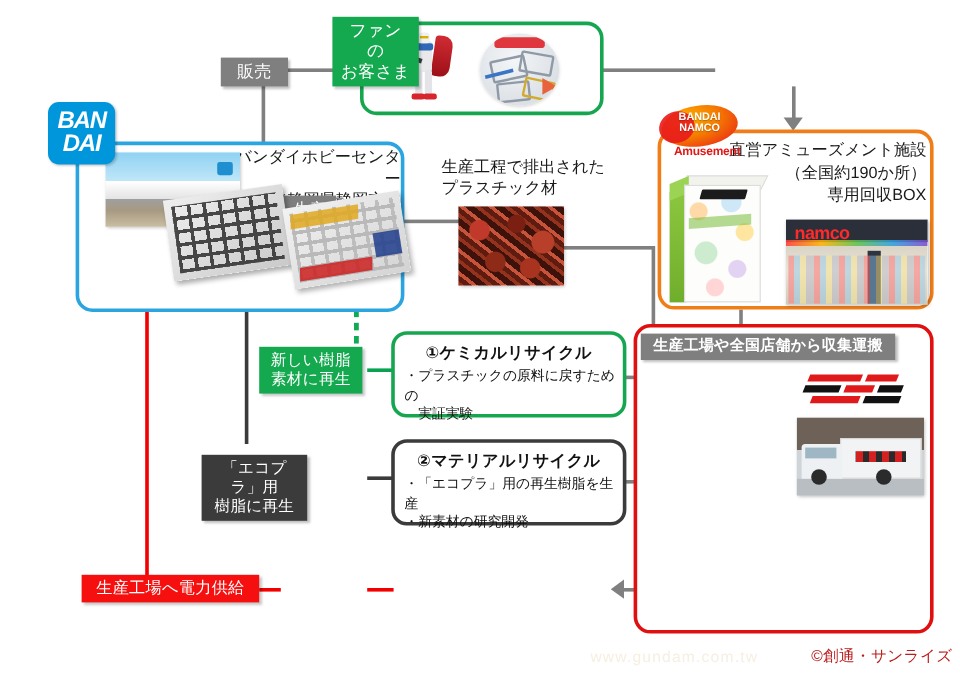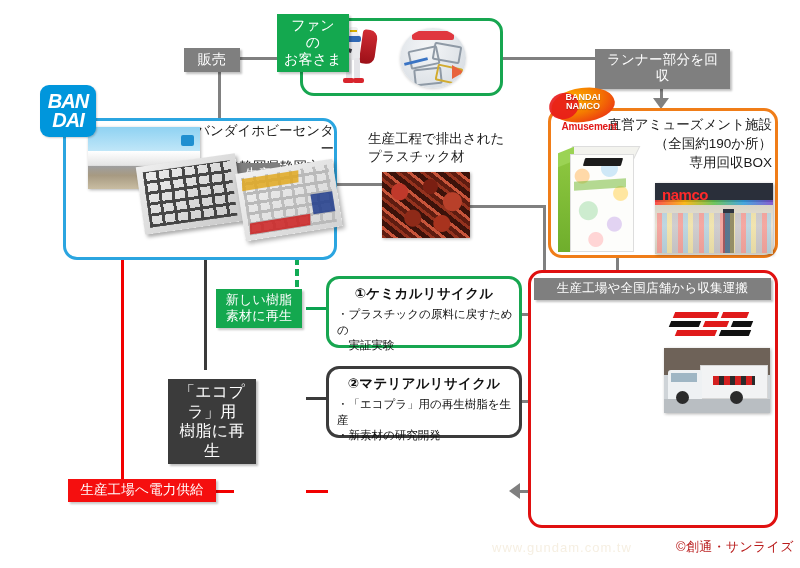--- a/index.html
+++ b/index.html
@@ -307,21 +307,20 @@
       <div class="b3"></div>
       <div class="b4"></div>
       <div class="ar"></div>
   </div>
 
   <div class="chip chip-green" style="left:277px;top:14px;width:72px;font-size:14px;">ファンの
 お客さま</div>
 
   <div class="chip chip-gray" style="left:184px;top:48px;width:56px;font-size:14px;">販売</div>
 
-  <div class="chip chip-gray" style="left:595px;top:49px;width:135px;font-size:13.5px;">ランナー部分を回収</div>
 
   <div class="panel panel-blue" style="left:63px;top:118px;width:274px;height:142px;"></div>
 
   <div class="lbl lbl-right" style="left:186px;top:122px;width:148px;font-size:13.5px;line-height:1.35;">バンダイホビーセンター
 （静岡県静岡市）</div>
 
   <div class="chip chip-gray" style="left:236px;top:163px;width:44px;font-size:13px;">生産</div>
 
   <div class="photo ph-factory" style="left:88px;top:127px;width:112px;height:62px;"></div>
 
@@ -372,21 +371,21 @@
       <div class="bn-blob2"></div>
     <div class="bn-txt">
       <div>BANDAI</div>
       <div>NAMCO</div>
     </div>
     <div class="bn-amu">Amusement</div>
   </div>
 
   <div class="panel panel-red" style="left:528px;top:270px;width:250px;height:258px;"></div>
 
-  <div class="chip chip-gray" style="left:534px;top:278px;width:237px;font-size:12.5px;">生産工場や全国店舗から収集運搬</div>
+  <div class="chip chip-gray" style="left:534px;top:278px;width:212px;font-size:12.5px;font-weight:bold;">生産工場や全国店舗から収集運搬</div>
 
   <div class="blp-logo" style="left:670px;top:310px;">
     <i class="r1"></i>
       <i class="r2"></i>
       <i class="r3"></i>
       <i class="r4"></i>
     <i class="r5"></i>
       <i class="r6"></i>
       <i class="r7"></i>
   </div>
@@ -410,21 +409,21 @@
   <div class="rcard" style="left:326px;top:366px;width:196px;height:72px;border:3px solid #3b3b3b;">
     <div class="rtitle">②マテリアルリサイクル</div>
     <div class="rbody">・「エコプラ」用の再生樹脂を生産
 ・新素材の研究開発</div>
   </div>
 
 
   <div class="chip chip-green" style="left:216px;top:289px;width:86px;font-size:13px;">新しい樹脂
 素材に再生</div>
 
-  <div class="chip chip-dark" style="left:168px;top:379px;width:88px;font-size:16px;">「エコプラ」用
+  <div class="chip chip-dark" style="left:168px;top:379px;width:88px;font-size:13px;">「エコプラ」用
 樹脂に再生</div>
 
   <div class="chip chip-red" style="left:68px;top:479px;width:148px;font-size:13.5px;">生産工場へ電力供給</div>
 
   <div class="watermark" style="left:468px;top:540px;margin-left:24px;">www.gundam.com.tw</div>
 
   <div class="copyright" style="left:676px;top:538px;">©創通・サンライズ</div>
 
 </div>
 

